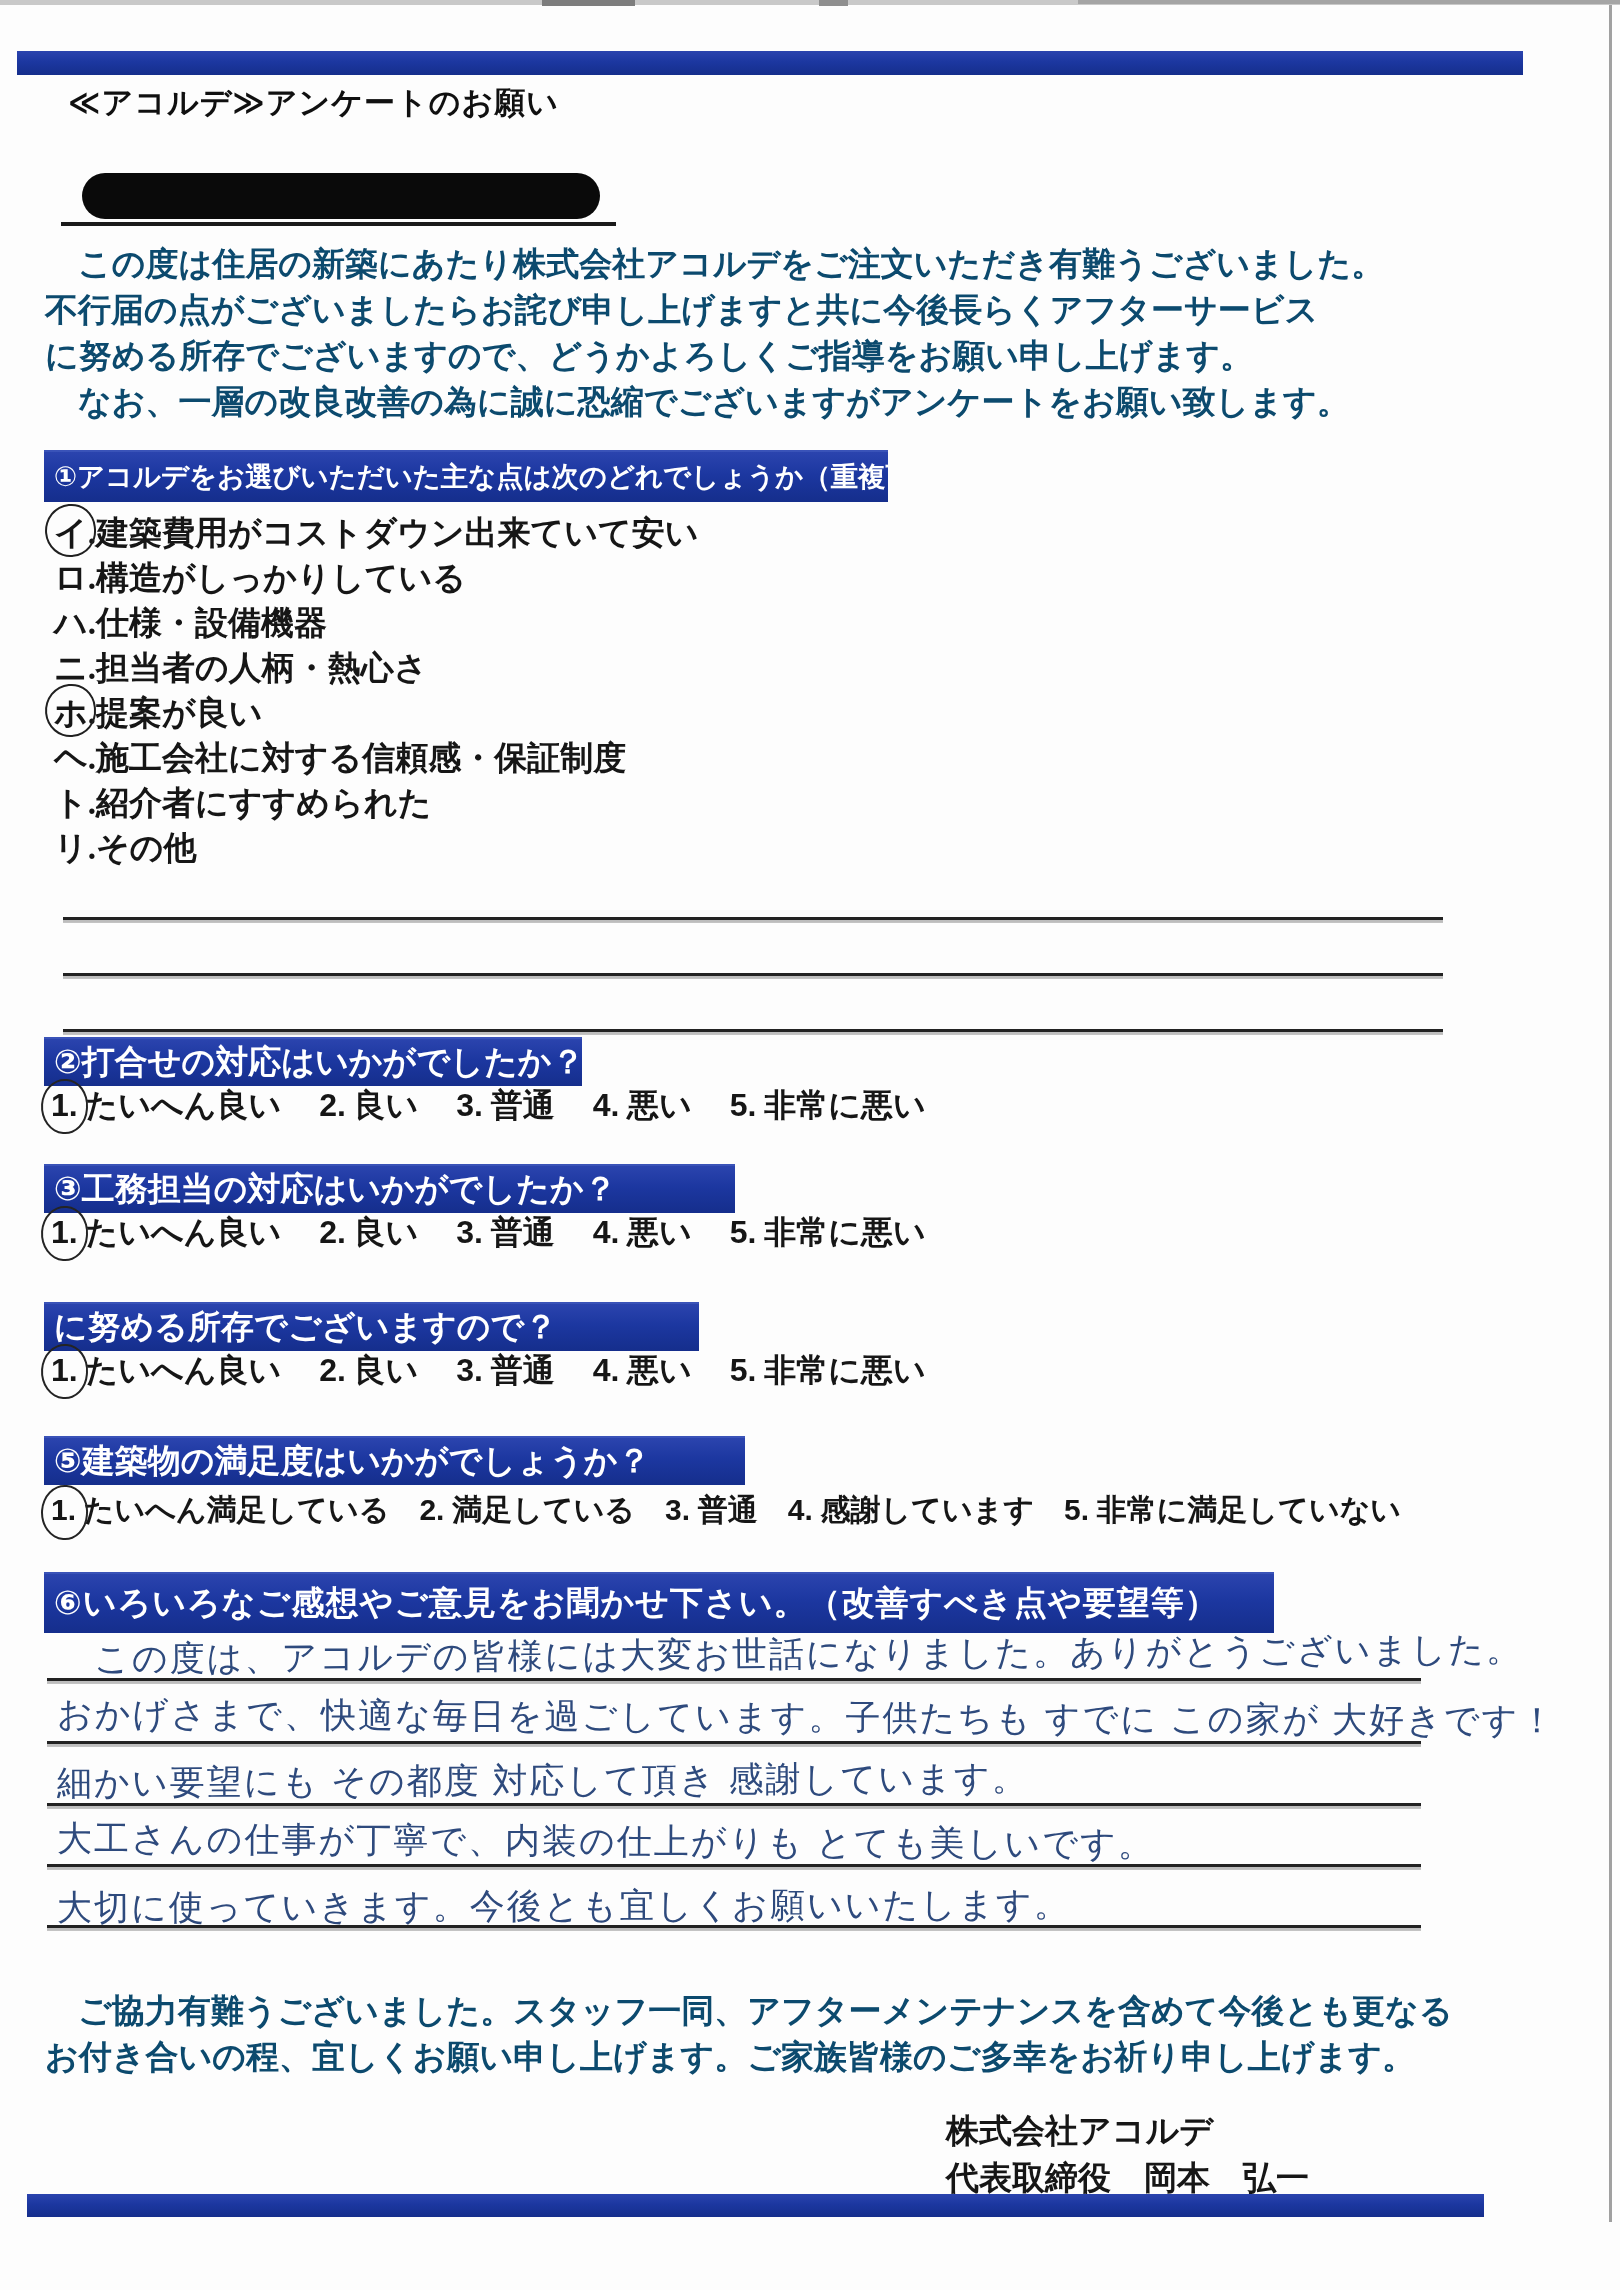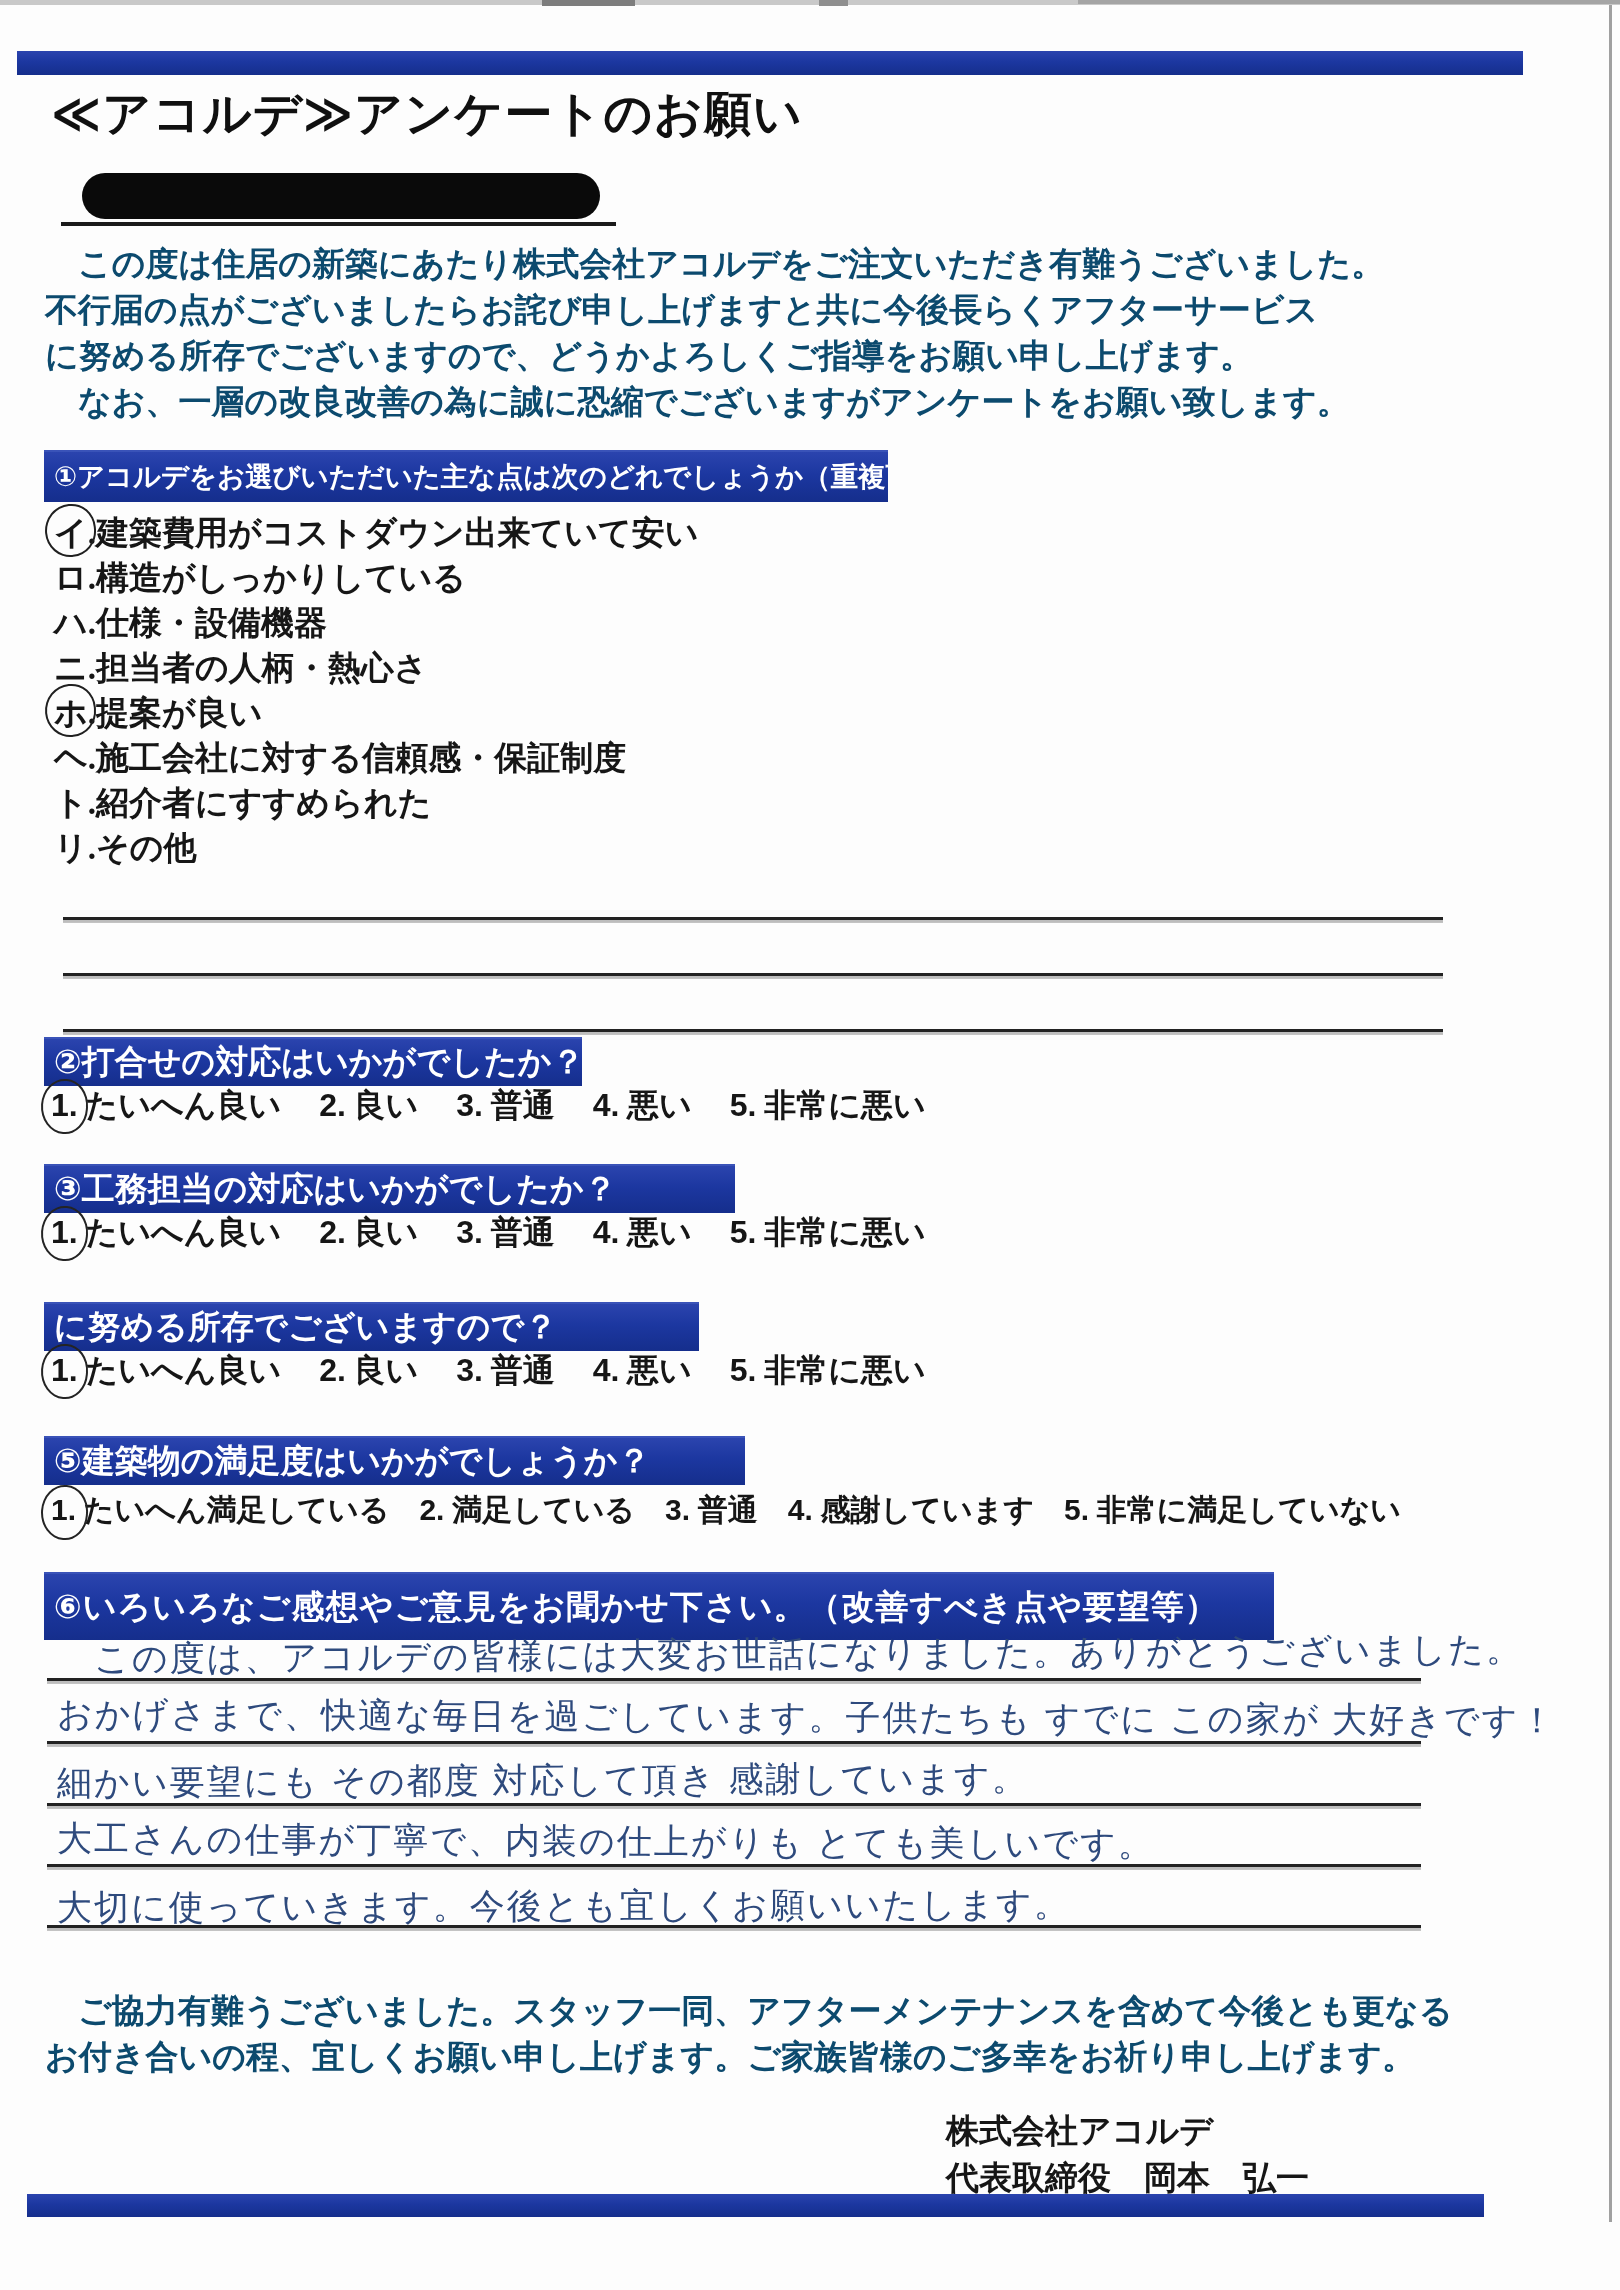--- a/index.html
+++ b/index.html
@@ -12,32 +12,32 @@
   
   .scan-top{left:0;top:0;width:1620px;height:4.9px;background:#c9c9c9;}
   .scan-dash1{left:542px;top:0;width:93px;height:5.9px;background:#7d7d7d;}
   .scan-dash2{left:819px;top:0;width:29px;height:5.9px;background:#8f8f8f;}
   .scan-top-r{left:1078px;top:0;width:542px;height:3.9px;background:#a5a5a5;}
   .scan-right{left:1609px;top:4.9px;width:2.9px;height:2217px;background:#a0a0a0;}
   
   .bluebar{background:linear-gradient(180deg,#2b44ae 0%,#1c37a0 45%,#152e8c 100%);}
   .topbar{left:16.7px;top:51px;width:1506px;height:23.5px;}
   .bottombar{left:27.4px;top:2194px;width:1457px;height:22.5px;}
-  .title{left:51px;top:82px;font-size:48px;font-weight:bold;letter-spacing:1px;color:#101010;white-space:nowrap;}
+  .title{left:68px;top:82px;font-size:31px;font-weight:bold;letter-spacing:1px;color:#101010;white-space:nowrap;}
   .redact{left:82px;top:173px;width:518px;height:46px;background:#0a0a0a;border-radius:25.5px;}
   .redact-line{left:61px;top:222px;width:555px;height:3.9px;background:#1a1a1a;}
   .body-text{font-size:33px;font-weight:bold;line-height:46px;color:#0c4a6e;white-space:nowrap;}
   .intro{left:45px;top:241px;}
   .qbar{color:#ffffff;font-weight:bold;white-space:nowrap;overflow:hidden;display:flex;align-items:center;padding-left:9.8px;box-sizing:border-box;border-top:2px solid #3a53b8;}
   .q1bar{left:44px;top:450px;width:844px;height:52px;font-size:27.4px;}
   .q2bar{left:44px;top:1037px;width:538px;height:49px;font-size:33px;}
   .q3bar{left:44px;top:1164px;width:691px;height:49px;font-size:33px;}
   .q4bar{left:44px;top:1302px;width:655px;height:49px;font-size:33px;}
   .q5bar{left:44px;top:1436px;width:701px;height:49px;font-size:33px;}
-  .q6bar{left:44px;top:1572px;width:1230px;height:68px;font-size:33px;letter-spacing:1px;}
+  .q6bar{left:44px;top:1572px;width:1230px;height:61px;font-size:33px;letter-spacing:1px;}
   .item{left:54px;font-size:33px;font-weight:bold;white-space:nowrap;font-family:Liberation Serif, serif;}
   .key{display:inline-block;position:relative;min-width:33px;}
   .circled-key::after{
     content:"";position:absolute;left:-8.8px;top:-6.9px;width:47px;height:49px;
     border:2.9px solid #202020;border-radius:52% 48% 50% 50%;transform:rotate(-5deg);
   }
   .optrow{font-size:32px;font-weight:bold;white-space:nowrap;}
   .opt{margin-right:29px;}
   .optrow .num{display:inline-block;position:relative;margin-right:7.8px;}
   .sel .num::after{

